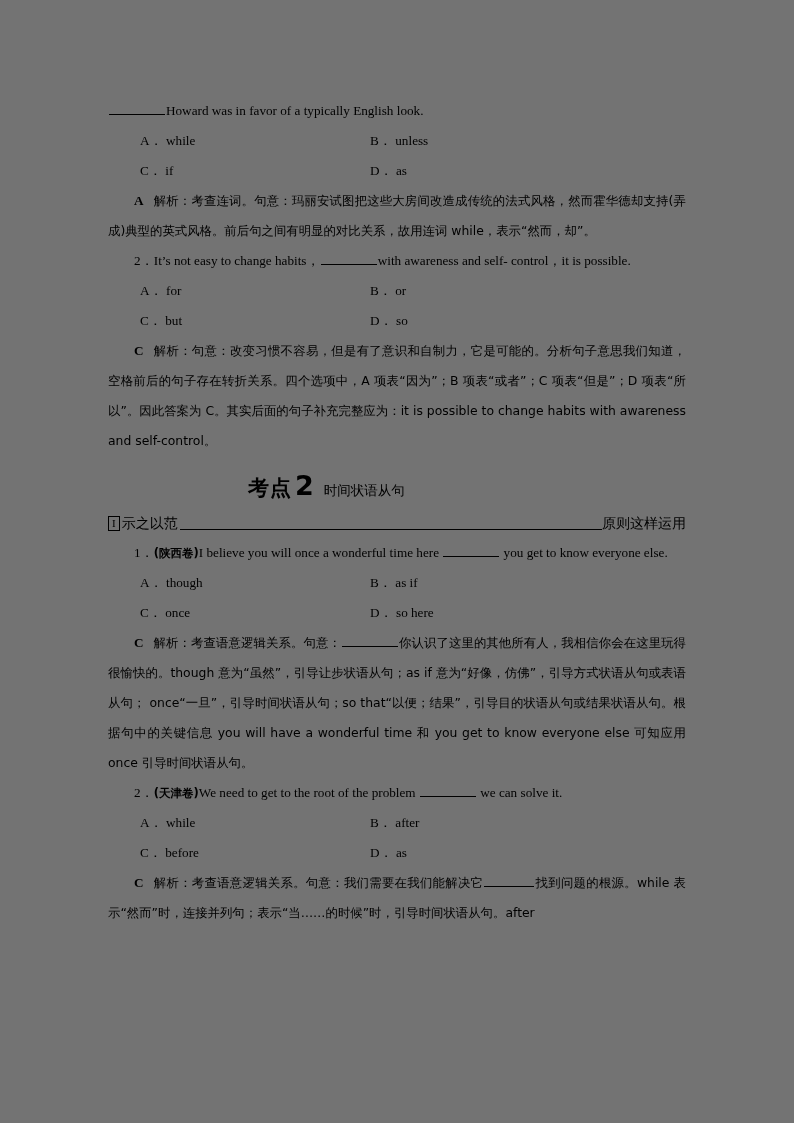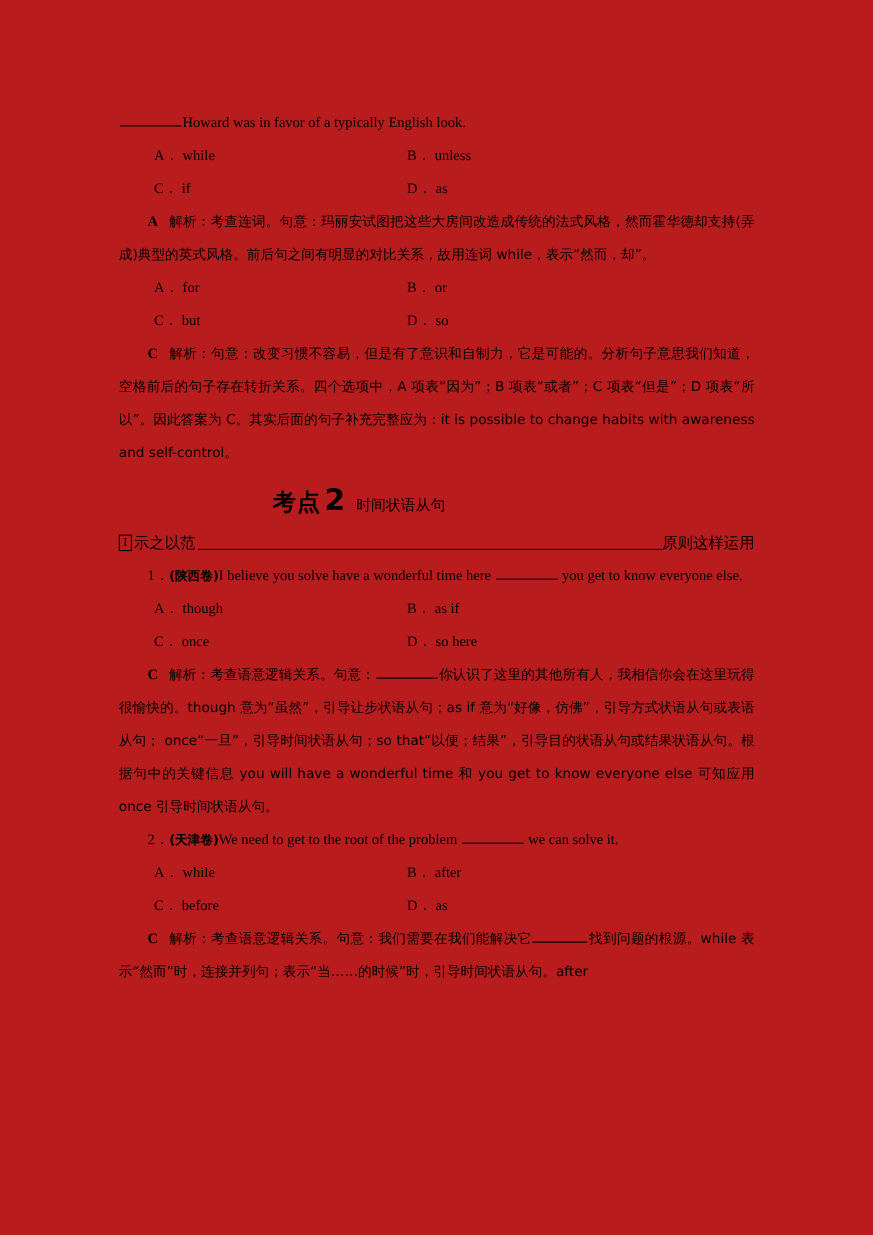--- a/index.html
+++ b/index.html
@@ -14,21 +14,21 @@
     font-family: "Liberation Serif", "DejaVu Serif", serif;
     color: #000000;
     overflow: hidden;
   }
   .page {
     position: absolute;
     left: 0;
     top: 0;
     width: 794px;
     height: 1123px;
-    background: #b91c1c;
+    background: #737373;
   }
   .content {
     position: absolute;
     left: 108px;
     top: 96px;
     width: 578px;
   }
 
   
   .line {
@@ -178,20 +178,23 @@
     </div>
     <div class="options">
       <span class="opt col1 en">C． if</span>
       <span class="opt col2 en">D． as</span>
     </div>
 
     <div class="expl">
       <span class="ans en">A</span><span class="cjk">解析：</span><span class="cjk">考查连词。句意：玛丽安试图把这些大房间改造成传统的法式风格，然而霍华德却支持(弄成)典型的英式风格。前后句之间有明显的对比关系，故用连词 while，表示“然而，却”。</span>
     </div>
 
+    <div class="q-stem">
+      <span class="qnum en">2．</span><span class="en">It’s not easy to change habits，</span><span class="blank"></span><span class="en">with awareness and self- control，it is possible.</span>
+    </div>
 
     <div class="options">
       <span class="opt col1 en">A． for</span>
       <span class="opt col2 en">B． or</span>
     </div>
     <div class="options">
       <span class="opt col1 en">C． but</span>
       <span class="opt col2 en">D． so</span>
     </div>
 
@@ -204,21 +207,21 @@
     </div>
 
     <div class="banner">
       <span class="banner-box">I</span>
       <span class="banner-left">示之以范</span>
       <span class="banner-rule"></span>
       <span class="banner-right">原则这样运用</span>
     </div>
 
     <div class="q-stem">
-      <span class="qnum en">1．</span><span class="prov">(陕西卷)</span><span class="en">I believe you solve have a wonderful time here </span><span class="blank"></span><span class="en"> you get to know everyone else.</span>
+      <span class="qnum en">1．</span><span class="prov">(陕西卷)</span><span class="en">I believe you will once a wonderful time here </span><span class="blank"></span><span class="en"> you get to know everyone else.</span>
     </div>
 
     <div class="options">
       <span class="opt col1 en">A． though</span>
       <span class="opt col2 en">B． as if</span>
     </div>
     <div class="options">
       <span class="opt col1 en">C． once</span>
       <span class="opt col2 en">D． so here</span>
     </div>

